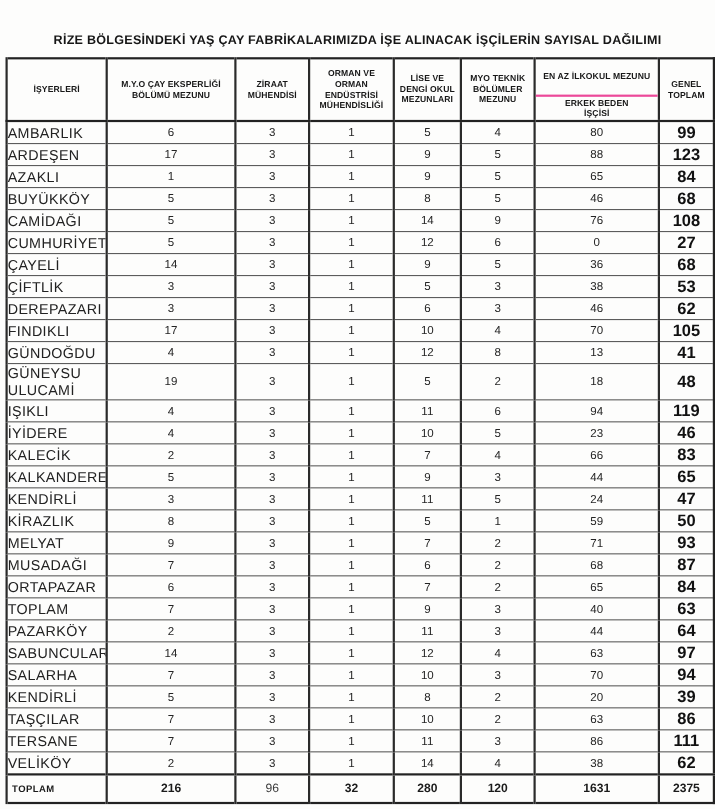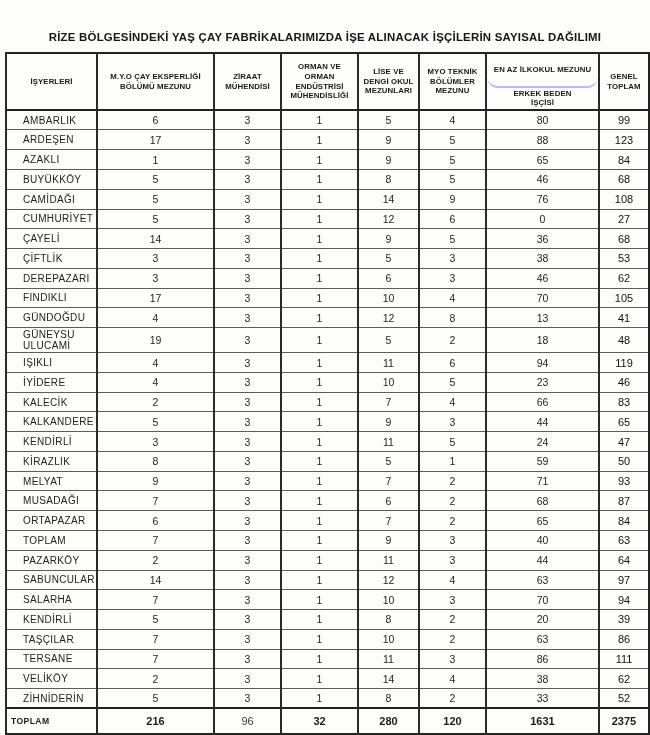--- a/index.html
+++ b/index.html
@@ -57,48 +57,47 @@
   .split-wrap {
     display: flex;
     flex-direction: column;
     height: 100%;
   }
   .split-top {
     flex: 1.25;
     display: flex;
     align-items: center;
     justify-content: center;
-    border-bottom: 2px solid #c4b5fd;
+    border-bottom: 2px solid #ec4899;
     padding: 11px 2px;
-    border-radius: 11px;
   }
   .split-bottom {
     flex: 1;
     display: flex;
     align-items: center;
     justify-content: center;
     padding: 1px 18px;
   }
   tbody tr {
     height: 19.78px;
   }
   tbody td.name-cell {
-    font-size: 10px;
-    padding-left: 16px;
+    font-size: 13px;
+    padding-left: 0;
     letter-spacing: 0.35px;
     color: #222;
   }
   tbody td.num {
     text-align: center;
     font-size: 10.5px;
     color: #242424;
   }
   tbody td.total {
-    font-weight: normal;
-    font-size: 11px;
+    font-weight: bold;
+    font-size: 15px;
     color: #111;
   }
   tfoot tr {
     height: 26px;
   }
   tfoot td {
     border-top: 2px solid #222;
     font-weight: bold;
   }
   tfoot td.name-cell {
@@ -433,30 +432,20 @@
         <tr>
           <td class="name-cell">VELİKÖY</td>
           <td class="num">2</td>
           <td class="num">3</td>
           <td class="num">1</td>
           <td class="num">14</td>
           <td class="num">4</td>
           <td class="num">38</td>
           <td class="num total">62</td>
         </tr>
-        <tr>
-          <td class="name-cell">ZİHNİDERİN</td>
-          <td class="num">5</td>
-          <td class="num">3</td>
-          <td class="num">1</td>
-          <td class="num">8</td>
-          <td class="num">2</td>
-          <td class="num">33</td>
-          <td class="num total">52</td>
-        </tr>
       </tbody>
     <tfoot>
         <tr>
           <td class="name-cell">TOPLAM</td>
           <td class="num">216</td>
           <td class="num light">96</td>
           <td class="num">32</td>
           <td class="num">280</td>
           <td class="num">120</td>
           <td class="num">1631</td>

